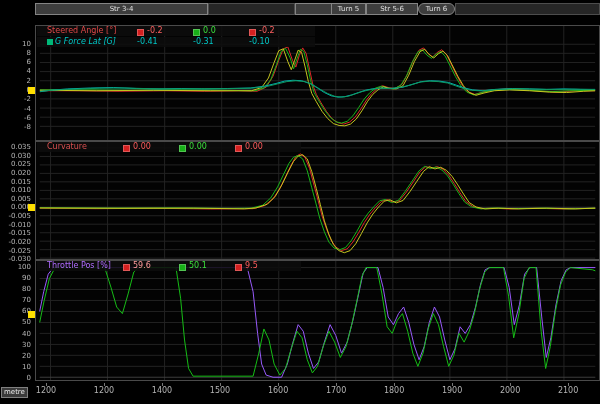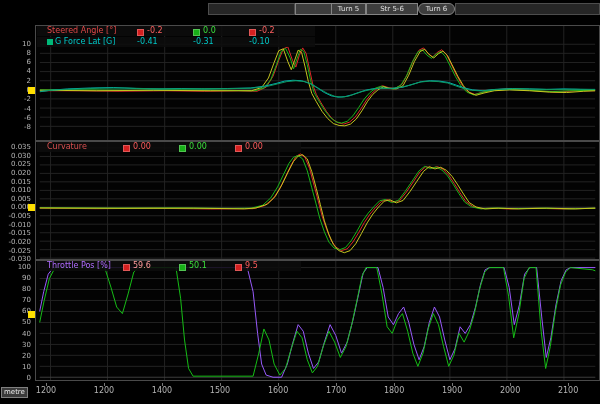--- a/index.html
+++ b/index.html
@@ -30,20 +30,21 @@
   .xaxis{position:absolute;left:0;top:381px;width:556px;height:20px;}
   .xaxis .xtick{position:absolute;top:2px;width:1px;height:3px;background:#777;}
   .xaxis .xlab{position:absolute;top:5px;width:30px;text-align:center;color:#b4b4b4;font-size:8px;}
   .metre{position:absolute;left:1px;top:387px;font-size:7px;line-height:9px;color:#e8e8e8;background:#3a3a3a;border:1px solid #808080;padding:0 2px;z-index:7;}
 </style>
 </head>
 <body>
 
 <div class="app">
   <div class="trackbar">
+      <div class="seg labeled" style="left: 0px; width: 173px;">Str 3-4</div>
       <div class="seg" style="left: 173px; width: 87px;"></div>
       <div class="seg labeled" style="left: 260px; width: 36px; padding-left: 36px;">Turn 4</div>
       <div class="seg labeled" style="left: 296px; width: 35px;">Turn 5</div>
       <div class="seg labeled" style="left: 331px; width: 52px;">Str 5-6</div>
       <div class="seg labeled" style="left: 383px; width: 37px; border-radius: 6px;">Turn 6</div>
       <div class="seg" style="left: 420px; width: 145px;"></div>
     </div>
 
   <div>
     <div class="ylabels yl0">
@@ -99,21 +100,21 @@
             <span style="color: rgb(60, 224, 60);">0.0</span>
           </span>
           <span class="vgroup">
             <span class="vbox" style="background: rgb(212, 32, 32);"></span>
             <span style="color: rgb(255, 96, 96);">-0.2</span>
           </span>
         </div>
         <div class="legrow">
           <span class="nameslot">
             <span class="pbox" style="background: rgb(0, 184, 120);"></span>
-            <span style="color: rgb(0, 200, 200);">G Force Lat [G]</span>
+            <span style="color: rgb(0, 200, 200); font-style: italic;">G Force Lat [G]</span>
           </span>
           <span class="vgroup">
             <span style="color: rgb(0, 200, 200);">-0.41</span>
           </span>
           <span class="vgroup">
             <span style="color: rgb(0, 200, 200);">-0.31</span>
           </span>
           <span class="vgroup">
             <span style="color: rgb(0, 200, 200);">-0.10</span>
           </span>

